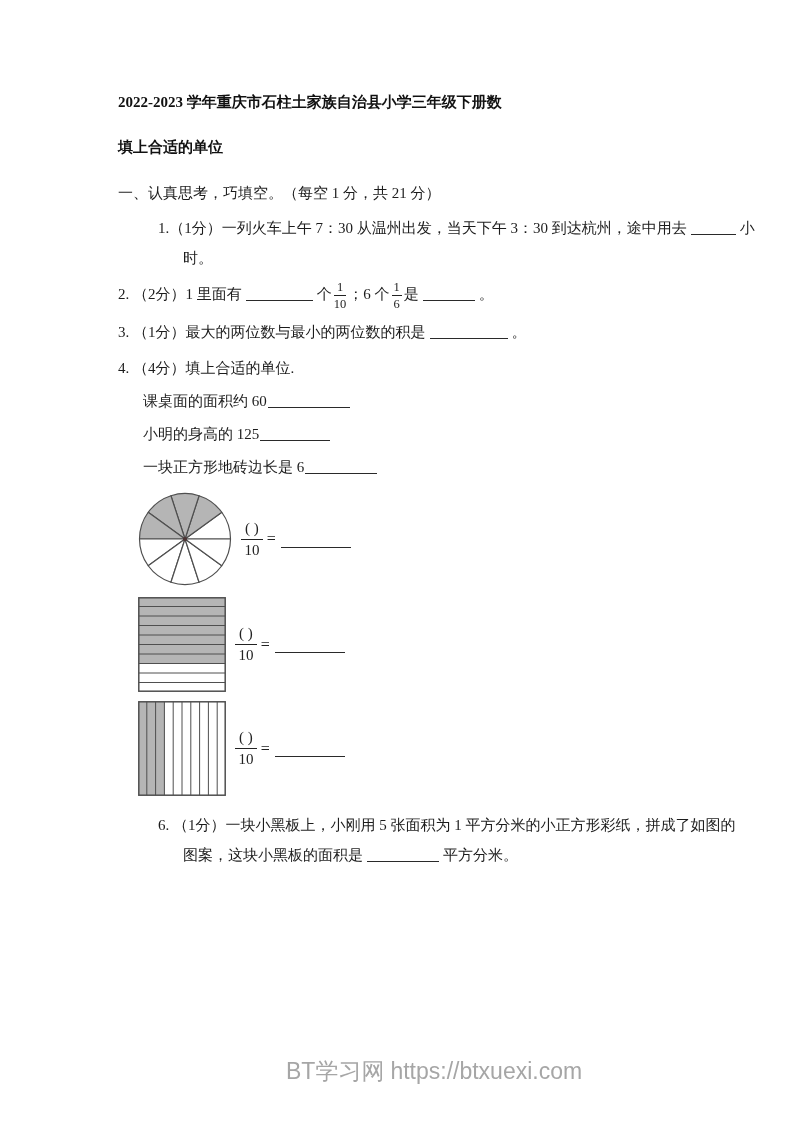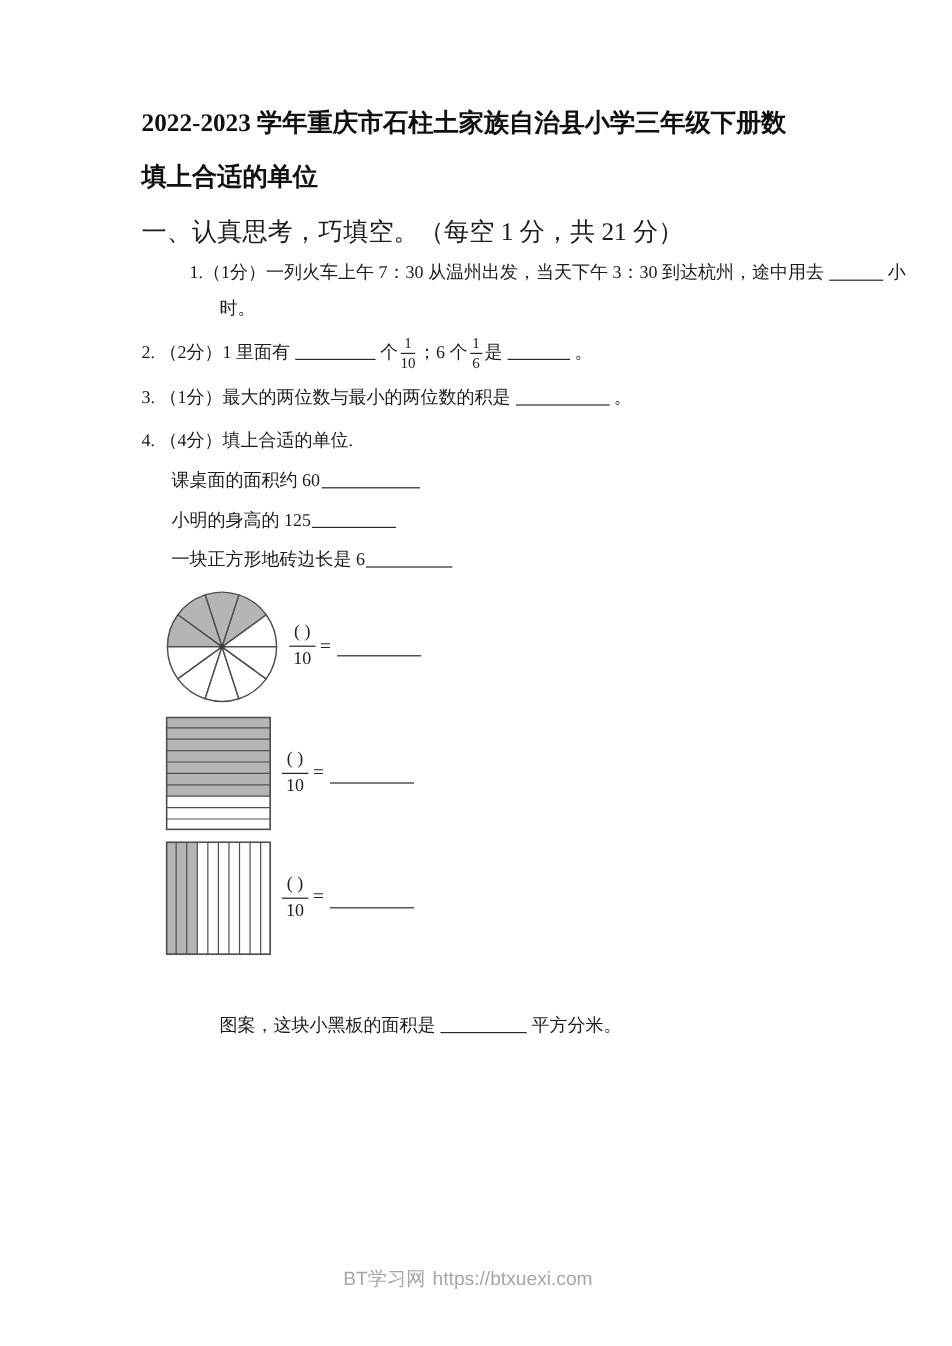--- a/index.html
+++ b/index.html
@@ -7,24 +7,24 @@
   body {
     height:1122px;
     background:#ffffff;
     position:relative;
     overflow:hidden;
     font-family:"Liberation Serif","DejaVu Serif",serif;
     color:#1c1c1c;
   }
   .page { padding:80px 90px 0 118px; }
 
-  .title { font-size:21px; font-weight:bold; line-height:45px; color:#111; margin-bottom:8px; }
+  .title { font-size:15px; font-weight:bold; line-height:45px; color:#111; margin-bottom:8px; }
   .tline { display:block; white-space:nowrap; }
 
-  .sec { font-size:21px; line-height:30px; margin-bottom:5px; white-space:nowrap; }
+  .sec { font-size:15px; line-height:30px; margin-bottom:5px; white-space:nowrap; }
 
   .q { font-size:15px; line-height:30px; margin-bottom:6px; }
   .hang { padding-left:25px; text-indent:-25px;margin-left:40px; }
   .ln { white-space:nowrap; }
 
   .blank {
     display:inline-block;
     border-bottom:1px solid #2a2a2a;
     height:14px;
     margin:0 4px;
@@ -65,21 +65,21 @@
     border-bottom:1.4px solid #2a2a2a;
     align-self:center;
     margin-top:16px;
   }
 
   .footer {
     position:absolute;
     left:286px;
     top:1056px;
     font-family:"Liberation Sans","DejaVu Sans",sans-serif;
-    font-size:16px;
+    font-size:23px;
     color:#a6a6a6;
     white-space:nowrap;
   }
   .footer .url { margin-left:6px; color:#a6a6a6; text-decoration:none; }
 </style>
 </head>
 <body>
 
 <div class="page">
 
@@ -177,21 +177,21 @@
       </div>
     <div class="figfrac">
       <span class="num">( )</span>
       <span class="den">10</span>
     </div>
     <div class="eq">=</div>
     <div class="figblank"></div>
   </div>
 
   <div class="q hang">
-    <br>
+    <span class="ln">6. （1分）一块小黑板上，小刚用 5 张面积为 1 平方分米的小正方形彩纸，拼成了如图的</span><br>
     <span class="ln"><span>图案，这块小黑板的面积是</span><span class="blank" style="width:72px"></span><span>平方分米。</span></span>
   </div>
 
 </div>
 
 <div class="footer">
   <span>BT学习网</span><span class="url">https://btxuexi.com</span>
 </div>
 
 </body></html>

